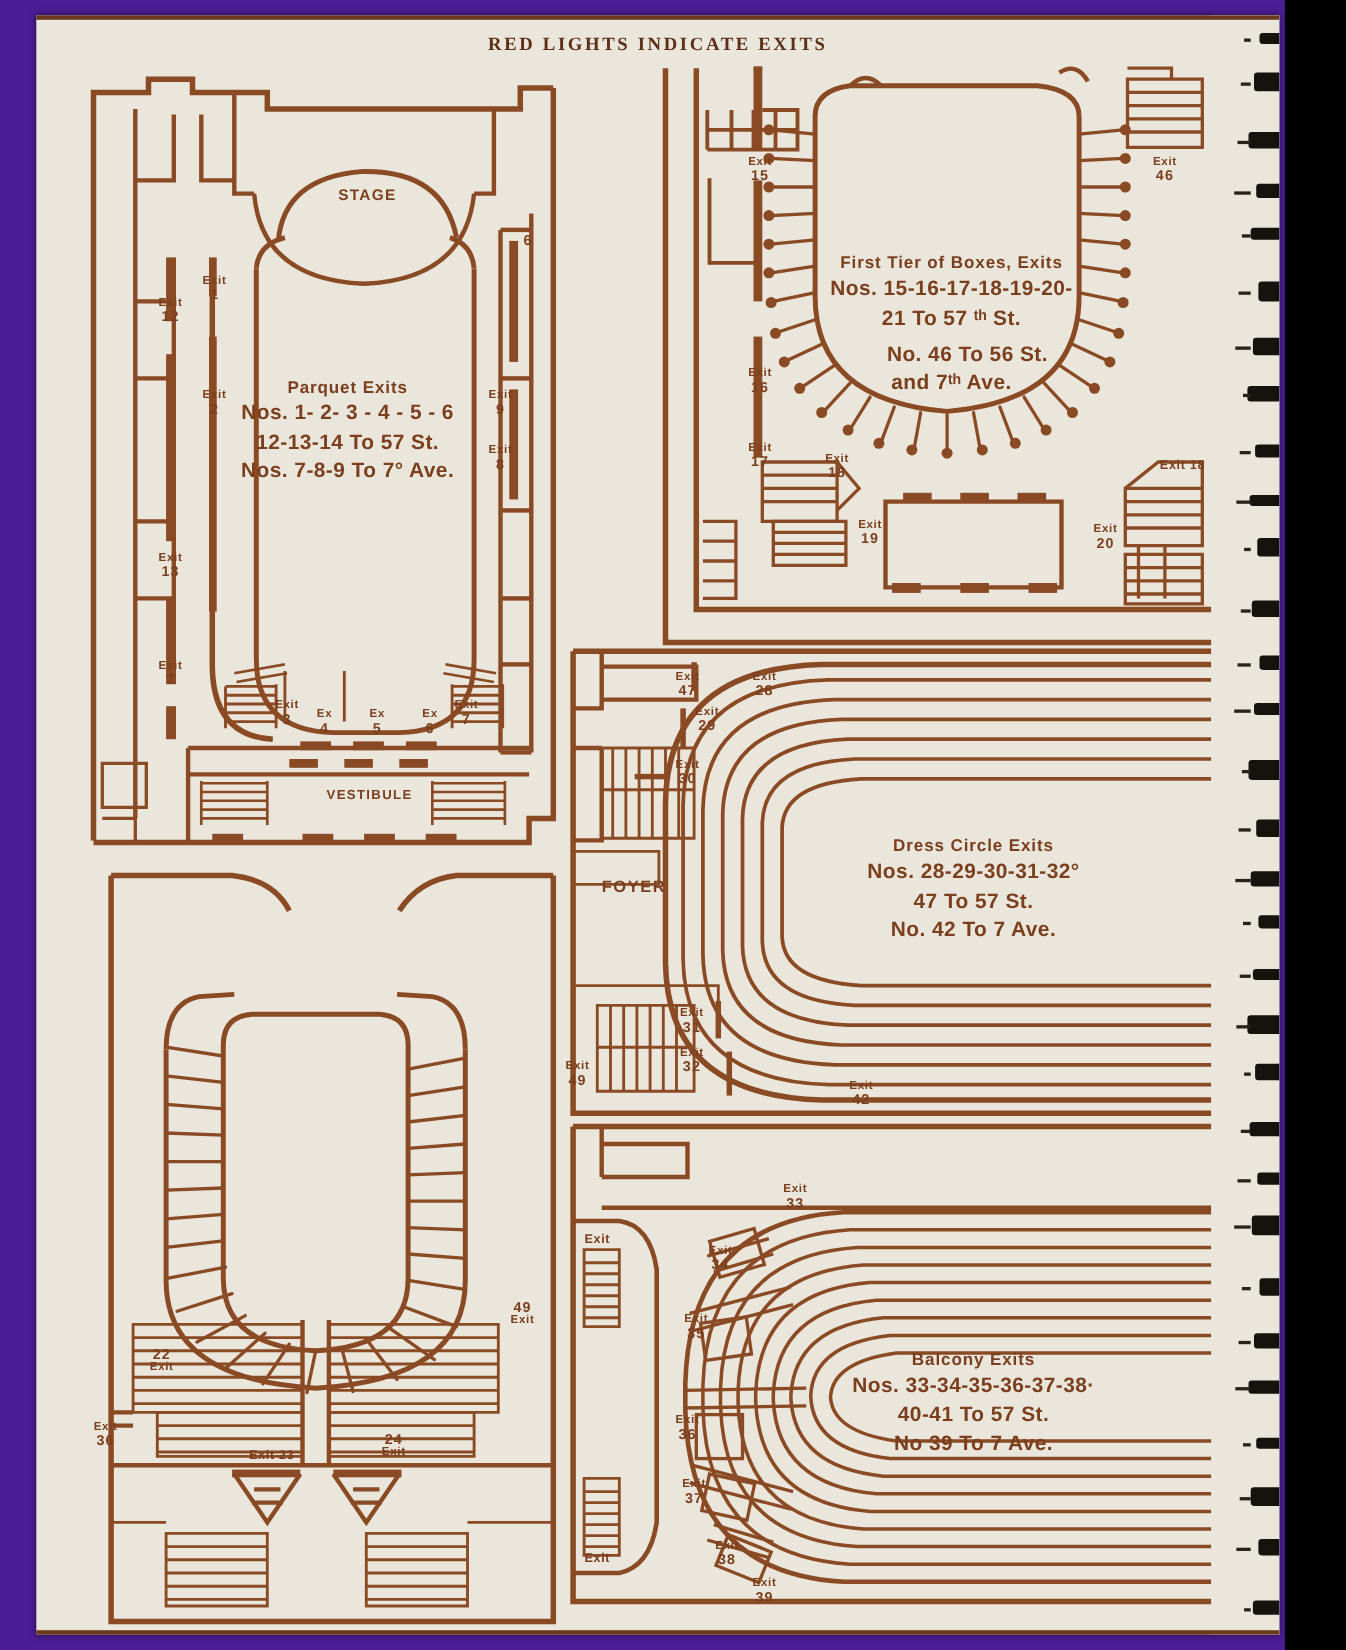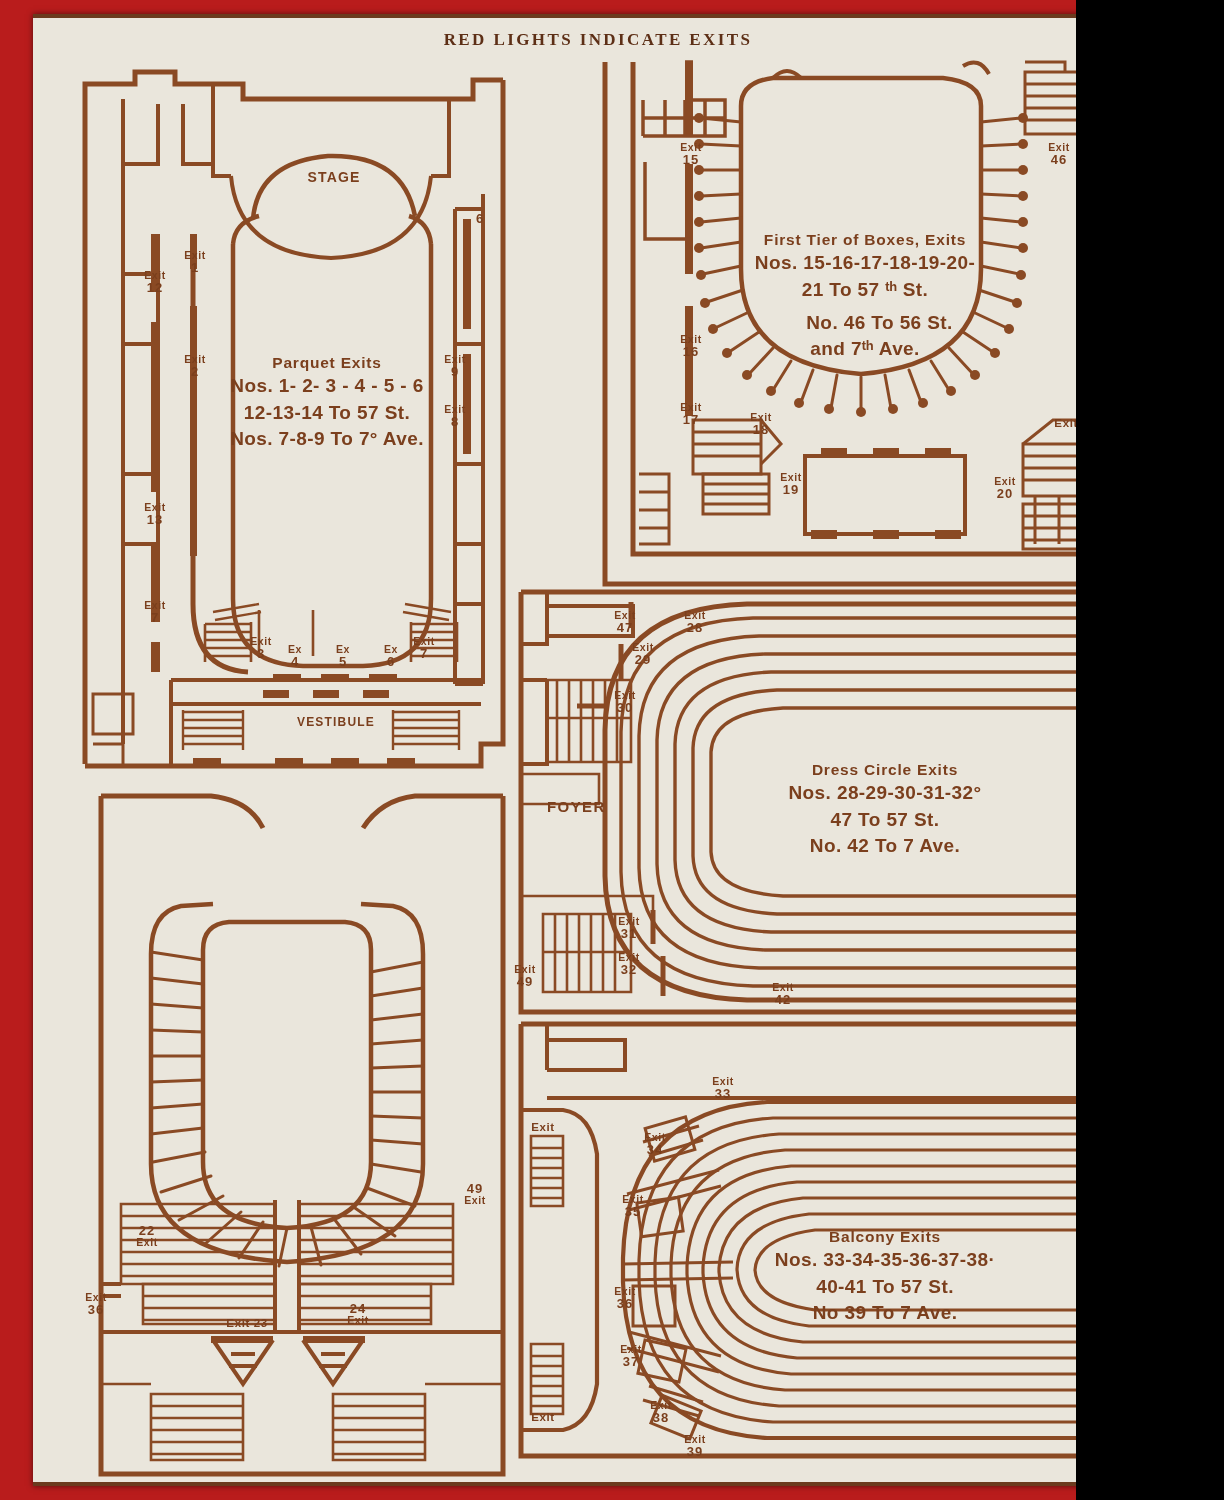--- a/index.html
+++ b/index.html
@@ -1,19 +1,19 @@
 <!DOCTYPE html>
 <html><head>
 <meta charset="utf-8">
 <style>
   html,body{margin:0;padding:0;background:#000;}
   body{font-family:"Liberation Sans",sans-serif;}
   #page{
-    position:relative;width:1076px;height:1500px;overflow:hidden;
-    background:#b91c1c;
+    position:relative;width:1168px;height:1500px;overflow:hidden;
+    background:#4c1d95;
   }
   
   #paper{
     position:absolute;left:33px;top:14px;width:1130px;height:1472px;
     background:#eae6dc;
     box-shadow:0 0 6px rgba(0,0,0,.55);
   }
   
   #tearstrip{
     position:absolute;right:0;top:0;width:62px;height:100%;
@@ -160,21 +160,21 @@
         <g fill="#8a4a24">
           <rect x="210" y="630" width="28" height="8"></rect>
           <rect x="258" y="630" width="28" height="8"></rect>
           <rect x="306" y="630" width="28" height="8"></rect>
         </g>
       </svg>
 
       <div class="lbl big" style="left:226px;top:126px;width:90px;">STAGE</div>
       <div class="lbl big" style="left:218px;top:672px;width:110px;font-size:12px;">VESTIBULE</div>
 
-      <div class="lbl title-blk" style="left:128px;top:308px;width:250px;margin-left:11px;">
+      <div class="lbl title-blk" style="left:128px;top:298px;width:250px;">
         <span class="t1">Parquet Exits</span>
         <span class="t2">Nos. 1- 2- 3 - 4 - 5 - 6</span>
         <span class="t2">12-13-14 To 57 St.</span>
         <span class="t2">Nos. 7-8-9  To 7° Ave.</span>
       </div>
 
       <div class="lbl exit" style="left:62px;top:226px;width:60px;">
         <span class="w">Exit</span>
         <span class="n">12</span>
       </div>

